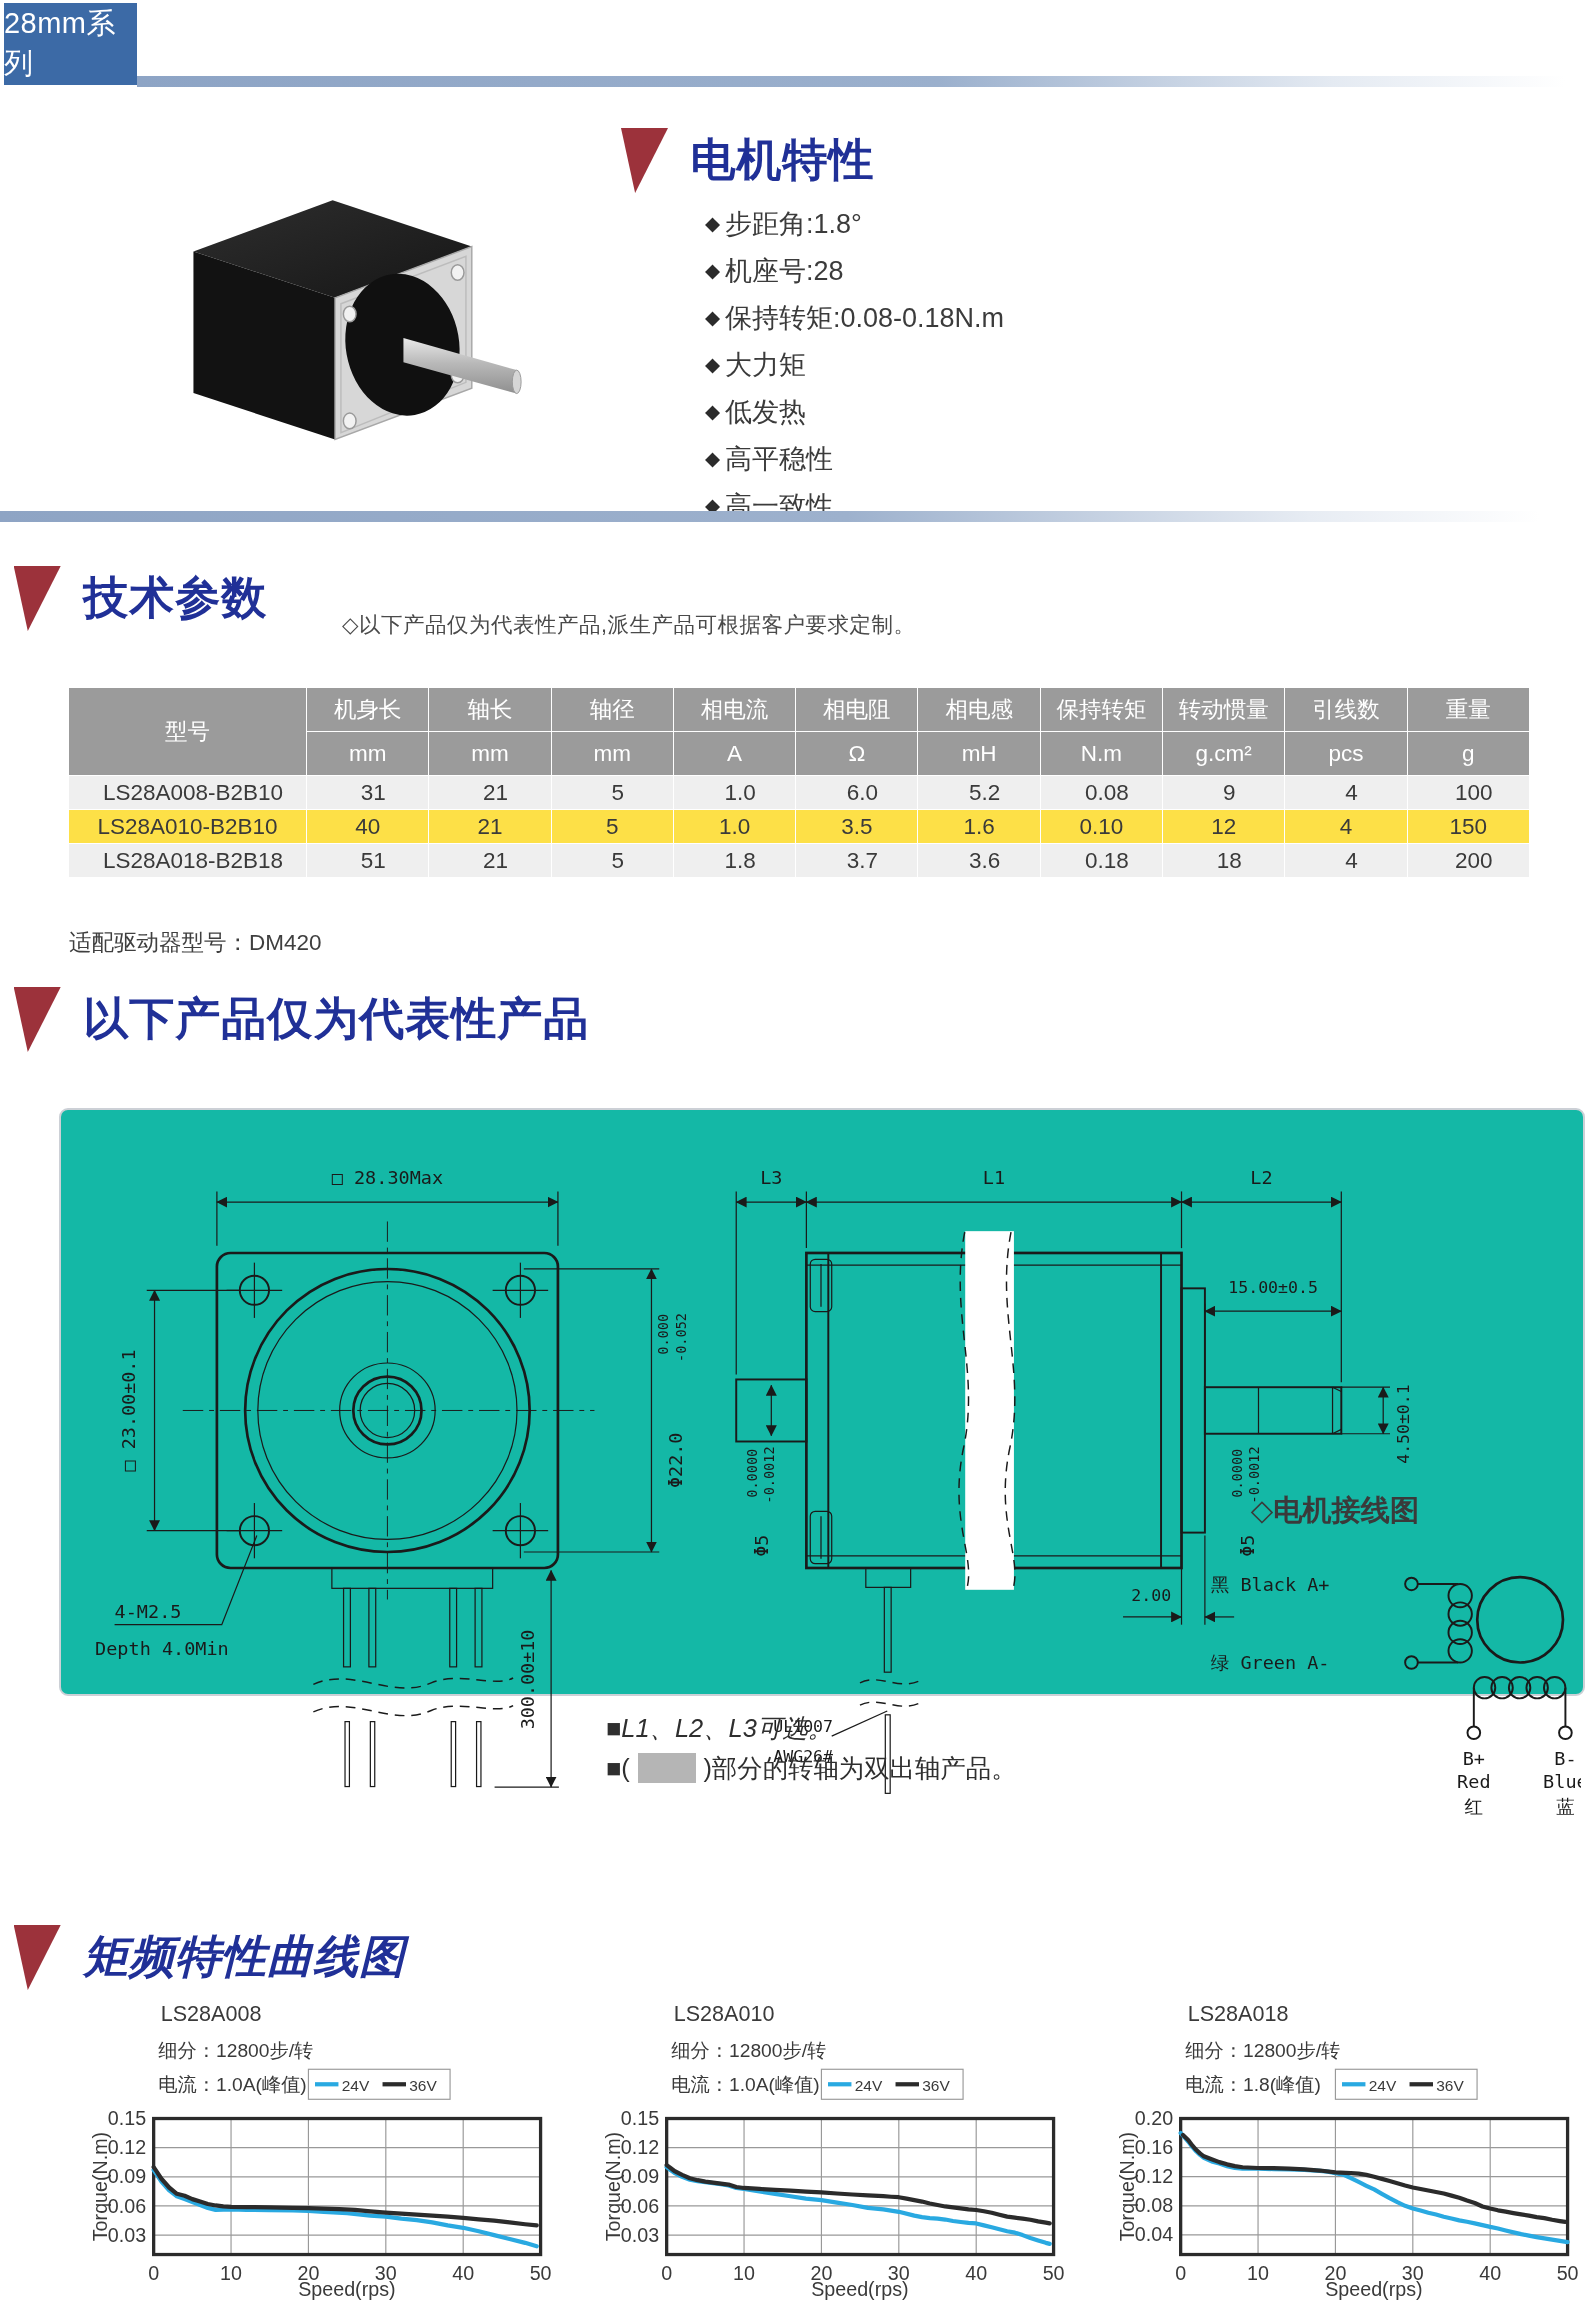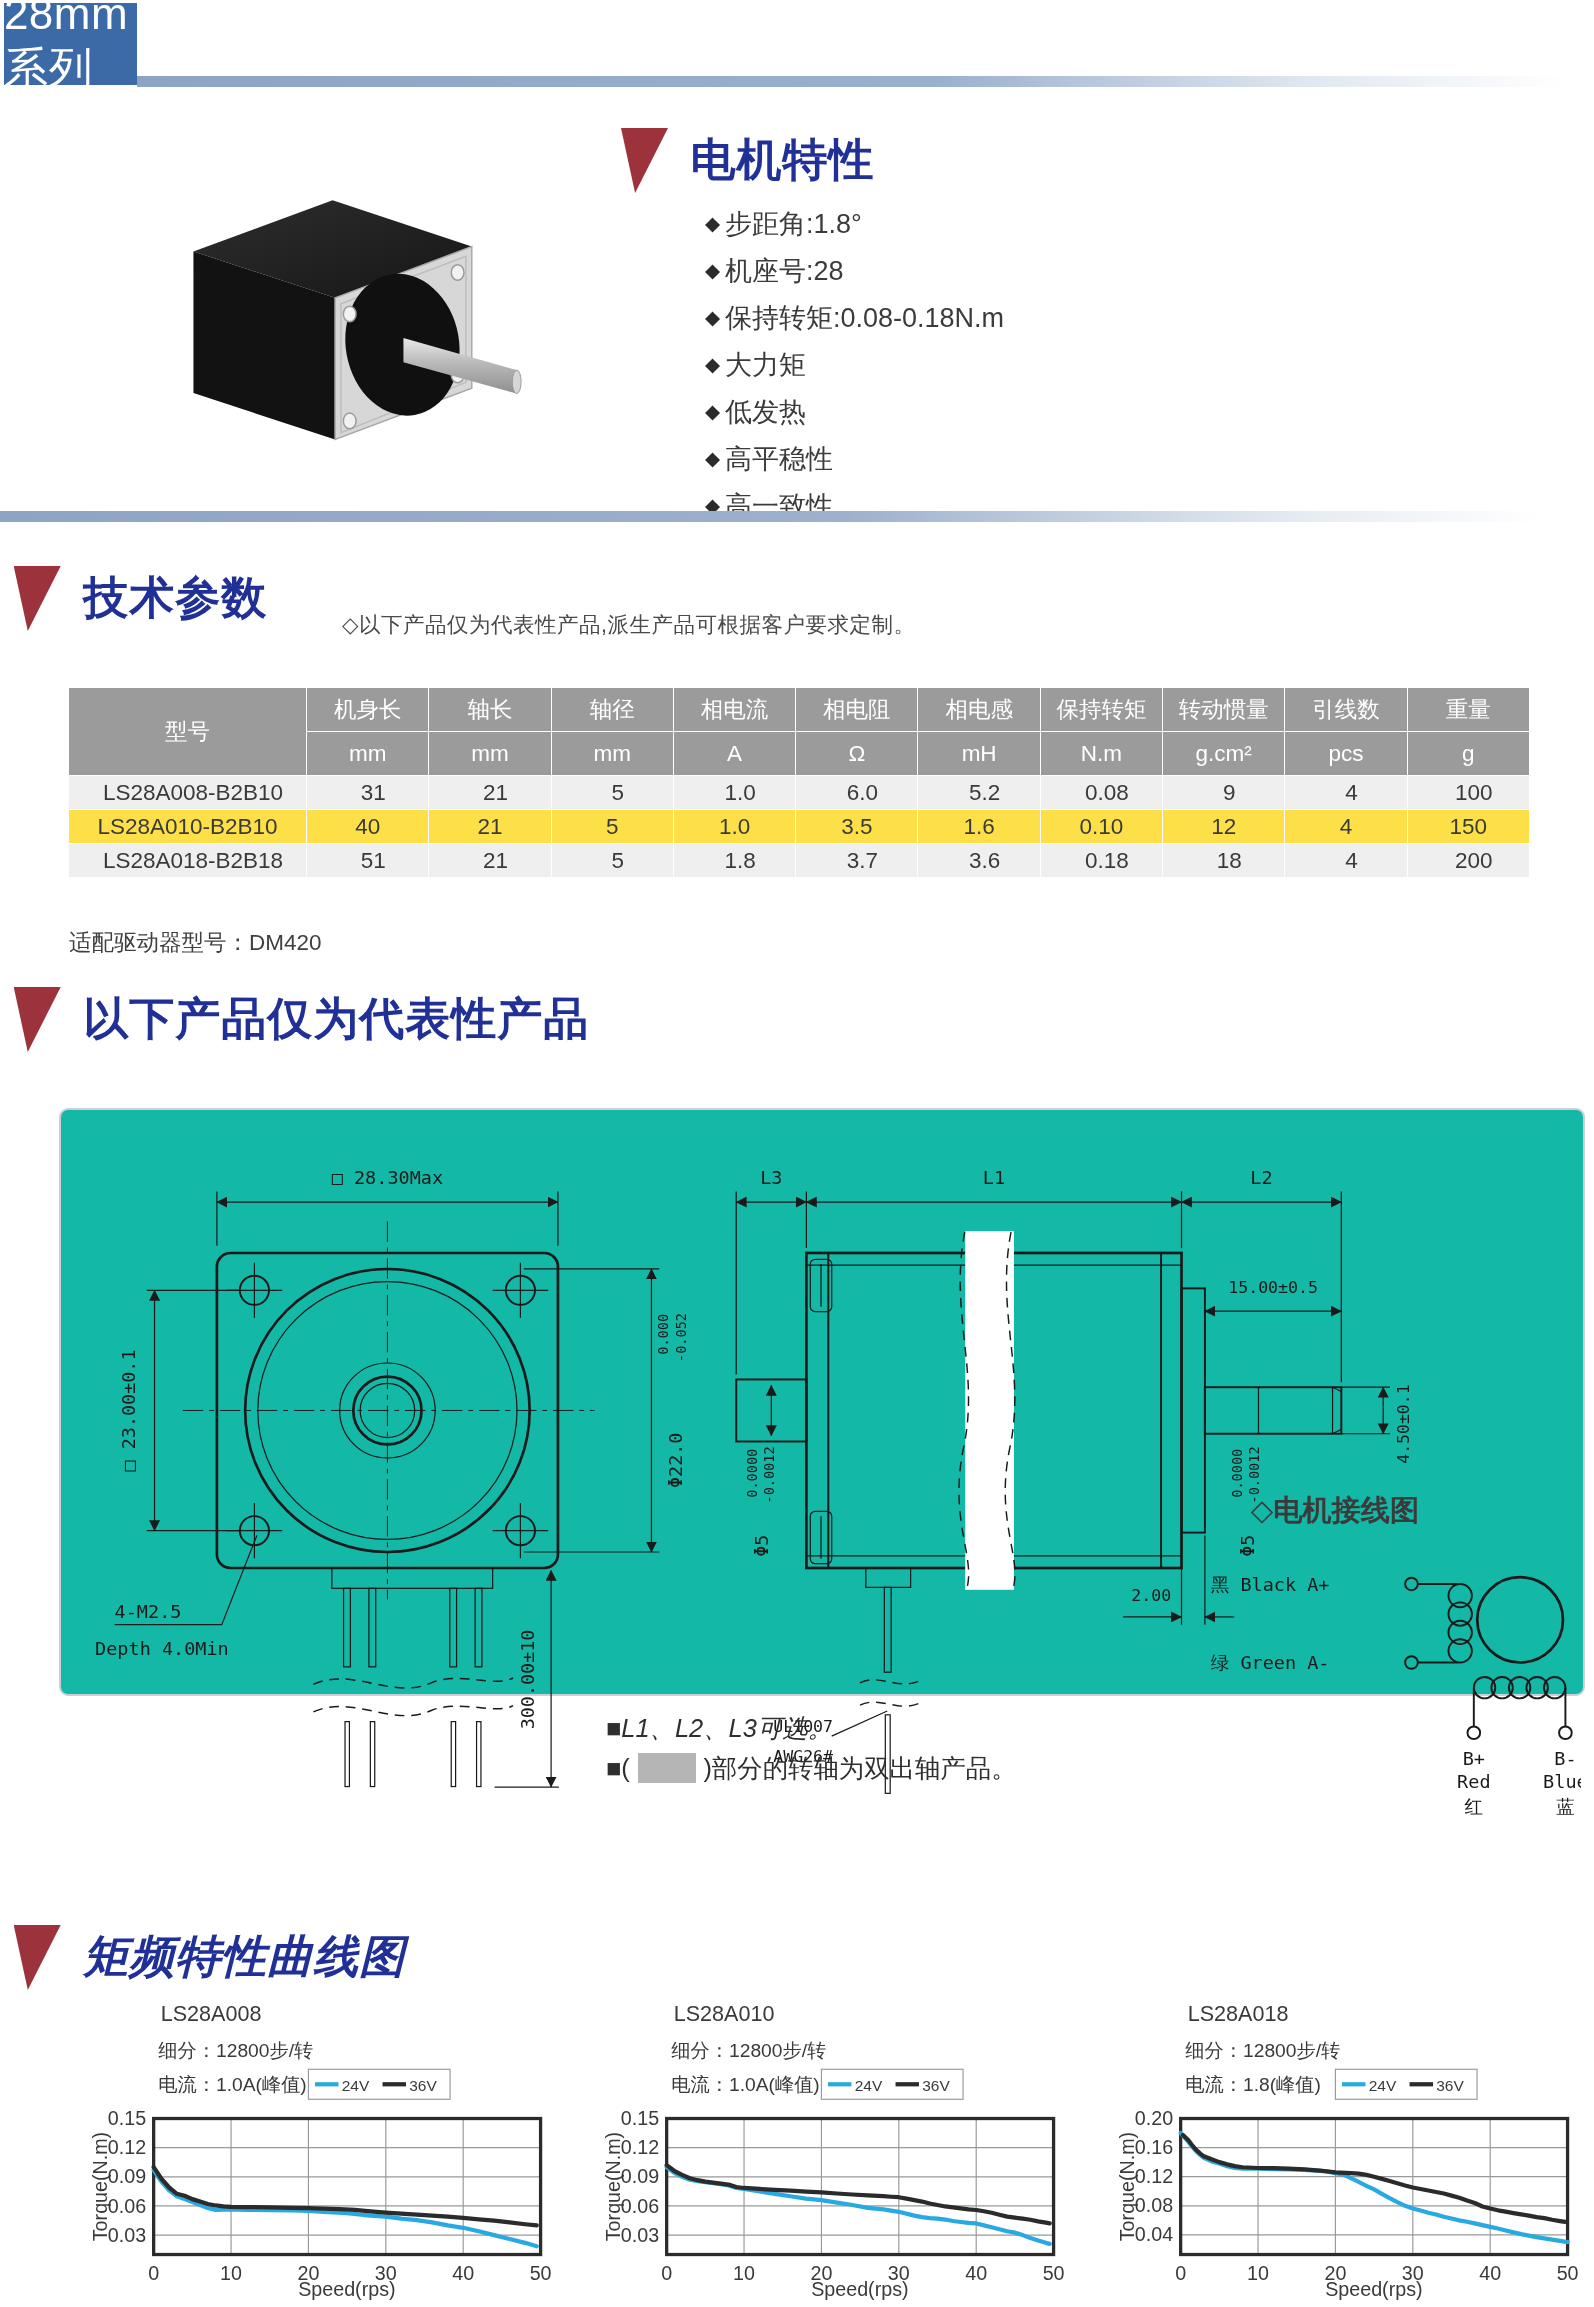--- a/index.html
+++ b/index.html
@@ -1,20 +1,20 @@
 <!DOCTYPE html>
 <html style="font-size:7.8px"><head>
 <meta charset="utf-8">
 <style>
   html,body{margin:0;padding:0;background:#ffffff;}
   .page{position:relative;width:1594px;height:2307px;background:#fff;overflow:hidden;
         font-family:"Liberation Sans","DejaVu Sans",sans-serif;color:#3a3a3a;}
   
   .header-box{position:absolute;left:3.9px;top:2.9px;width:133px;height:82px;background:#3c6aa6;
-              display:flex;align-items:center;justify-content:center;color:#fff;font-size:44px;letter-spacing:0.5px;}
+              display:flex;align-items:center;justify-content:center;color:#fff;font-size:29px;letter-spacing:0.5px;}
   .header-bar{position:absolute;left:137px;top:76px;height:10.8px;right:0;
               background:linear-gradient(to right,#8da4c5 0%,#9bb0cd 55%,#dfe6ف 75%,#ffffff 98%);}
   .header-bar{background:linear-gradient(to right,#8da4c5 0%,#9bb0cd 55%,#e4eaf2 82%,#ffffff 98%);}
   
   .sec{position:absolute;display:flex;align-items:flex-start;}
   .tri{width:47px;height:65px;background:#9c323b;clip-path:polygon(0 0,100% 0,30% 100%);flex:none;}
   .sec h2{margin:0 0 0 22.5px;font-size:45px;line-height:63px;font-weight:bold;color:#203097;letter-spacing:1px;}
   
   .features{position:absolute;left:705px;top:200px;}
   .feature-item{height:47px;display:flex;align-items:center;font-size:27px;color:#3b3b3b;}

